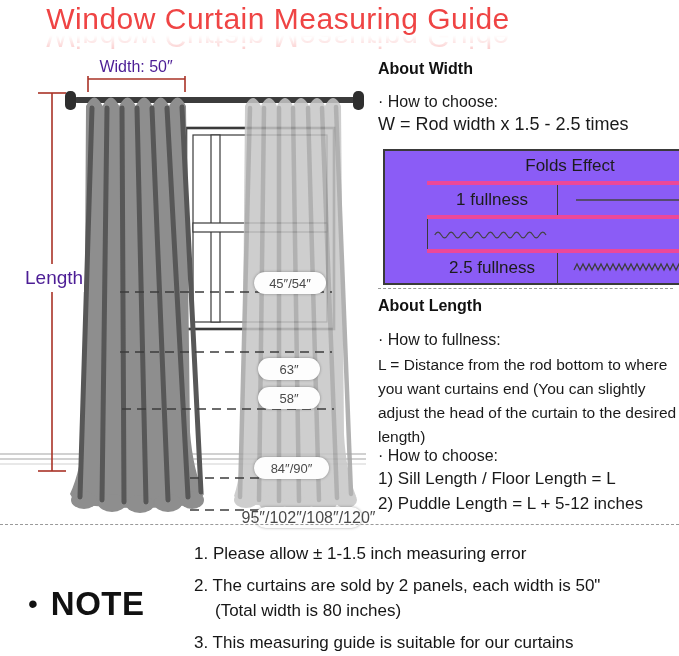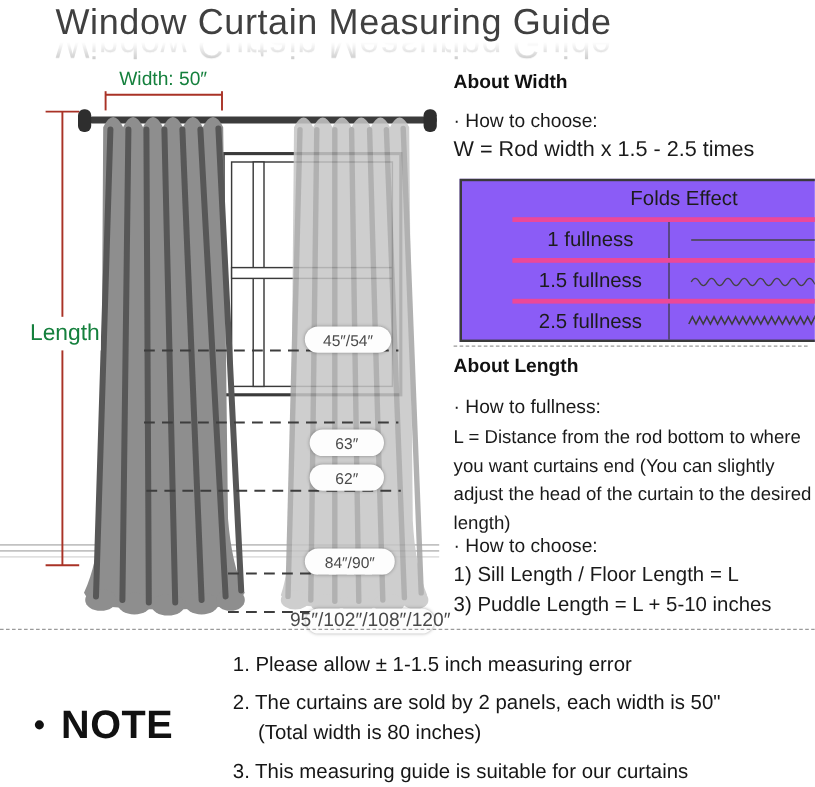--- a/index.html
+++ b/index.html
@@ -4,27 +4,27 @@
 <style>
   html,body{margin:0;padding:0;}
   body{
     width:679px;height:656px;position:relative;overflow:hidden;background:#ffffff;
     font-family:"Liberation Sans",sans-serif;color:#1a1a1a;
   }
   .abs{position:absolute;}
   
   .page-title{
     left:0;top:2px;width:556px;text-align:center;
-    font-size:30px;font-weight:400;color:#404040;letter-spacing:.5px;
+    font-size:30px;font-weight:400;color:#ef4444;letter-spacing:.5px;
     -webkit-box-reflect: below -16px linear-gradient(rgba(0,0,0,0.35), transparent 55%);
   }
   
   .illustration{left:0;top:0;width:679px;height:656px;}
   
-  .red-label{color:#15803d;background:#fff;}
+  .red-label{color:#4c1d95;background:#fff;}
   .width-label{left:84px;top:58px;width:104px;text-align:center;font-size:16px;}
   .length-label{left:24px;top:264px;font-size:19px;padding:3px 1px;}
   
   .pill{
     background:#fdfdfd;border-radius:12px;box-shadow:0 0 3px rgba(0,0,0,.35);
     color:#4a4a4a;font-size:13px;display:flex;align-items:center;justify-content:center;
   }
   .pill-45{left:254px;top:272px;width:72px;height:22px;}
   .pill-63{left:258px;top:330px;width:62px;height:22px;margin-top:28px;}
   .pill-72{left:258px;top:387px;width:62px;height:22px;}
@@ -140,40 +140,39 @@
   </g>
 </svg>
 
 <div class="abs page-title">Window Curtain Measuring Guide</div>
 
 <div class="abs red-label width-label">Width:  50″</div>
 <div class="abs red-label length-label">Length</div>
 
 <div class="abs pill pill-45">45″/54″</div>
 <div class="abs pill pill-63">63″</div>
-<div class="abs pill pill-72">62″</div>
+<div class="abs pill pill-72">58″</div>
 <div class="abs pill pill-84">84″/90″</div>
 <div class="abs pill pill-95">95″/102″/108″/120″</div>
 
 <div class="abs h-section t-about-width">About Width</div>
 <div class="abs t-how-choose-w">· How to choose:</div>
 <div class="abs t-formula">W = Rod width x 1.5 - 2.5 times</div>
 
 <div class="abs folds-table">
   <div class="ft-header">Folds Effect</div>
   <div class="ft-row">
     <div class="ft-label">1 fullness</div>
     <div class="ft-fold">
       <svg width="134" height="12" viewBox="0 0 134 12">
           <line x1="7" y1="6" x2="127" y2="6" stroke="#444" stroke-width="1.3"></line>
         </svg>
     </div>
   </div>
   <div class="ft-row">
-    <div class="ft-label">1.5 fullness</div>
     <div class="ft-fold">
       <svg width="134" height="14" viewBox="0 0 134 14">
           <path d="M7,8 q3.4,-6 6.8,0 t6.8,0 t6.8,0 t6.8,0 t6.8,0 t6.8,0 t6.8,0 t6.8,0 t6.8,0 t6.8,0 t6.8,0 t6.8,0 t6.8,0 t6.8,0 t6.8,0 t6.8,0 t6.8,0" stroke="#444" stroke-width="1.2" fill="none"></path>
         </svg>
     </div>
   </div>
   <div class="ft-row">
     <div class="ft-label">2.5 fullness</div>
     <div class="ft-fold">
       <svg width="134" height="14" viewBox="0 0 134 14">
@@ -183,21 +182,21 @@
   </div>
 </div>
 
 <div class="abs dashed-sep-right"></div>
 
 <div class="abs h-section t-about-length">About Length</div>
 <div class="abs t-how-measure">· How to fullness:</div>
 <div class="abs t-measure-text">L = Distance from the rod bottom to where you want curtains end  (You can slightly adjust the head of the curtain to the desired length)</div>
 <div class="abs t-how-choose-l">· How to choose:</div>
 <div class="abs t-choice1">1)  Sill Length / Floor Length = L</div>
-<div class="abs t-choice2">3)  Puddle Length = L + 5-10 inches</div>
+<div class="abs t-choice2">2)  Puddle Length = L + 5-12 inches</div>
 
 <div class="abs dashed-sep-full"></div>
 
 <div class="abs note-label">
   <span class="note-bullet">•</span>
   <span class="note-heading">NOTE</span>
 </div>
 <div class="abs notes">
   <div class="n-item">1. Please allow ± 1-1.5 inch measuring error</div>
   <div>2. The curtains are sold by 2 panels, each width is 50"</div>

